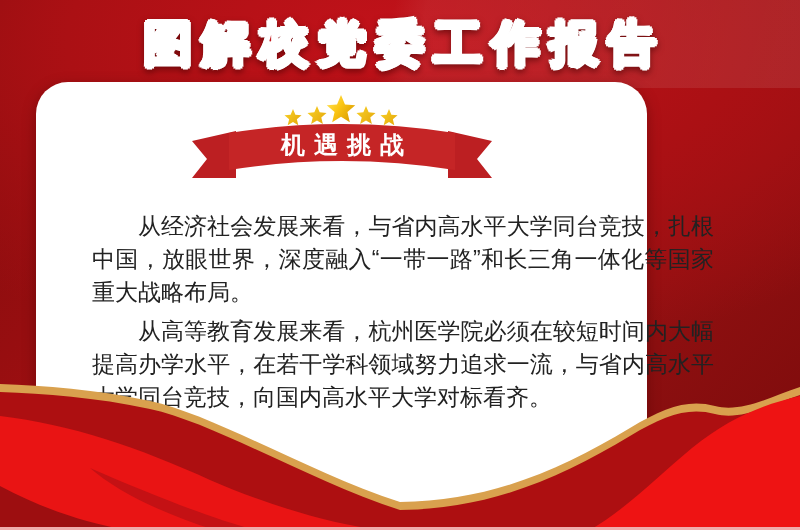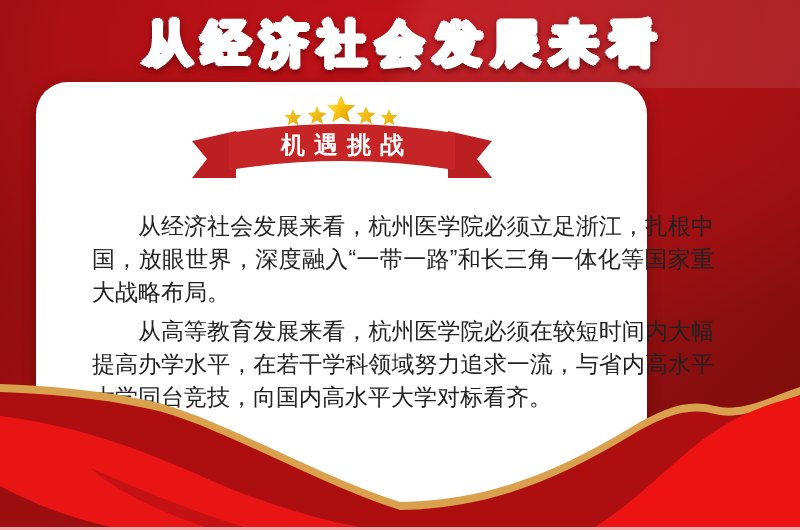--- a/index.html
+++ b/index.html
@@ -60,21 +60,21 @@
     position:absolute;left:0;top:370px;width:800px;height:160px;
     z-index:2;pointer-events:none;display:block;
   }
 </style>
 </head>
 <body>
 
 <div class="stage">
 
   <div class="header">
-    <h1 class="title">从经济社会发展来看</h1>
+    <h1 class="title">图解校党委工作报告</h1>
   </div>
 
   <section class="card">
 
     <div class="ribbon-wrap">
       <svg viewBox="0 0 304 102">
         <defs>
           <linearGradient id="bigStarGrad" x1="0" y1="0" x2="1" y2="0.7">
             <stop offset="0" stop-color="#ffe96a"></stop>
             <stop offset="0.5" stop-color="#fbc614"></stop>
@@ -97,21 +97,21 @@
         <path d="M2,55 L46,45 L46,92 L2,92 L17,73 Z" fill="#bc1f22"></path>
         <path d="M302,55 L258,45 L258,92 L302,92 L287,73 Z" fill="#bc1f22"></path>
 
         <path d="M39,47 Q152,29 265,47 L265,84 Q152,66 39,84 Z" fill="#c52526"></path>
 
         <text class="banner-text" x="157" y="67" text-anchor="middle">机遇挑战</text>
       </svg>
     </div>
 
     <div class="body-text">
-      <p>从经济社会发展来看，杭州医学院必须立足浙江，扎根中国，放眼世界，深度融入“一带一路”和长三角一体化等国家重大战略布局。</p>
+      <p>从经济社会发展来看，与省内高水平大学同台竞技，扎根中国，放眼世界，深度融入“一带一路”和长三角一体化等国家重大战略布局。</p>
       <p>从高等教育发展来看，杭州医学院必须在较短时间内大幅提高办学水平，在若干学科领域努力追求一流，与省内高水平大学同台竞技，向国内高水平大学对标看齐。</p>
     </div>
   </section>
 
   <svg class="waves" viewBox="0 0 800 160" preserveAspectRatio="none">
 
     <path d="M0,14 C45,16 95,19 150,31 C215,45 310,103 400,132 C490,131 560,100 630,58
              C665,37 688,29 715,36 C742,43 772,26 800,17 L800,160 L0,160 Z" fill="#d9a14e"></path>
 
     <path d="M0,22 C45,24 95,27 150,39 C215,53 310,111 400,140 C490,139 560,108 630,66

